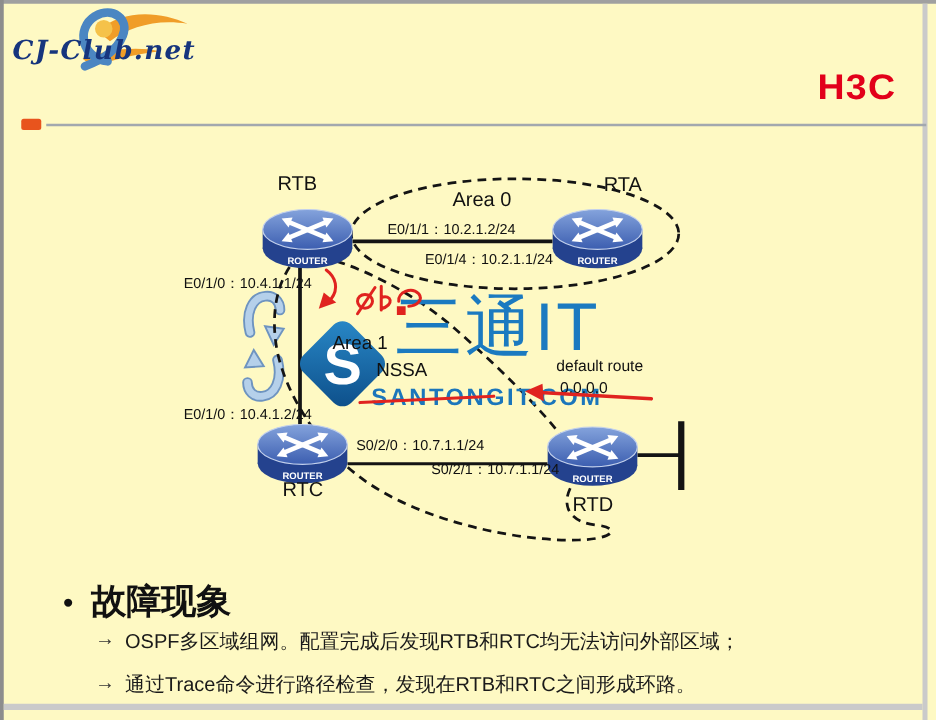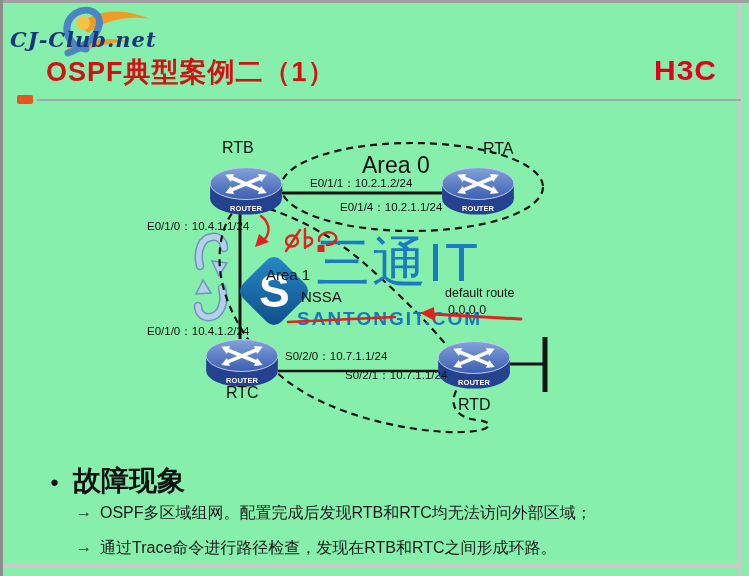--- a/index.html
+++ b/index.html
@@ -1,16 +1,16 @@
 <!DOCTYPE html>
 <html><head>
 <meta charset="utf-8">
 <style>
   html,body{margin:0;padding:0;background:#fff;}
-  .slide{position:relative;width:749px;height:576px;background:#86efac;overflow:hidden;
+  .slide{position:relative;width:749px;height:576px;background:#fef9c3;overflow:hidden;
          font-family:"Liberation Sans",sans-serif;color:#1a1a1a;}
   .abs{position:absolute;}
   
   .b-top{left:0;top:0;width:749px;height:3px;background:#a0a0a0;}
   .b-left{left:0;top:0;width:3px;height:576px;background:#8d8d8d;}
   .b-right{left:738px;top:3px;width:4px;height:573px;background:#cacaca;}
   .b-bottom{left:3px;top:563px;width:735px;height:5px;background:#cacaca;}
   
   .logo-wrap{left:8px;top:3px;width:160px;height:56px;}
   .logo-text{position:absolute;left:2px;top:24px;font-family:"DejaVu Serif",serif;
@@ -18,21 +18,21 @@
   .title{left:46px;top:54px;font-size:27px;font-weight:bold;color:#d21113;letter-spacing:1px;}
   .h3c{left:654px;top:54px;font-size:30px;font-weight:800;color:#e2001a;letter-spacing:1px;
        transform:scaleY(0.95);}
   .accent-square{left:17px;top:95px;width:16px;height:9px;background:#e8541d;border-radius:2px;}
   .title-rule{left:37px;top:99px;width:704px;height:2px;background:#a2a8ae;}
   
   .layer{left:0;top:0;width:749px;height:576px;pointer-events:none;}
   .z1{z-index:1;} .z5{z-index:5;}
   .dlabel{position:absolute;z-index:3;white-space:nowrap;color:#111;}
   .router-name{font-size:16px;}
-  .area0-label{font-size:23px;}
+  .area0-label{font-size:16px;}
   .area1-label,.nssa-label{font-size:15px;}
   .ifl{font-size:11.5px;}
   .droute{font-size:12.5px;text-align:center;}
   .router-icon{position:absolute;z-index:3;width:80px;height:51px;}
   
   .wm-diamond{left:247px;top:264px;width:54px;height:54px;z-index:2;
               background:linear-gradient(135deg,#2a8ac9,#0c4d88);border-radius:10px;
               transform:rotate(45deg);display:flex;align-items:center;justify-content:center;}
   .wm-diamond span{transform:rotate(-45deg);font-size:46px;font-weight:bold;color:#fff;line-height:1;}
   .wm-cn{left:316px;top:232px;z-index:2;font-size:54px;font-weight:normal;color:#1b7ac0;
@@ -61,21 +61,20 @@
   <div class="abs logo-wrap">
     <svg width="160" height="56" viewBox="0 0 160 56">
       <path d="M70,22 C90,4 120,6 142,16 C118,12 96,18 80,30 Z" fill="#f09d28"></path>
       <path d="M58,44 C78,36 102,34 120,38 C100,40 80,46 66,50 Z" fill="#f09d28"></path>
       <path d="M78,46 C58,44 52,20 68,10 C82,2 96,12 90,26 C86,36 76,44 60,50" fill="none" stroke="#4b86c2" stroke-width="7" stroke-linecap="round"></path>
       <circle cx="75" cy="20" r="7" fill="#f5c24a"></circle>
     </svg>
     <span class="logo-text">CJ-Club.net</span>
   </div>
 
-  <div class="abs title">OSPF典型案例二（1）</div>
   <div class="abs h3c">H3C</div>
   <div class="abs accent-square"></div>
   <div class="abs title-rule"></div>
 
   <svg class="abs layer z1" viewBox="0 0 749 576">
     <defs>
       <linearGradient id="routerTopGrad" x1="0" y1="0" x2="0" y2="1">
         <stop offset="0" stop-color="#84a3dc"></stop>
         <stop offset="1" stop-color="#3c5eb0"></stop>
       </linearGradient>

